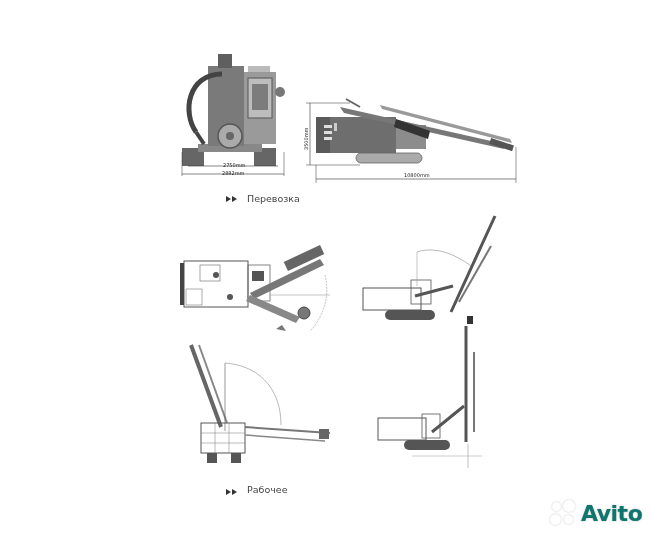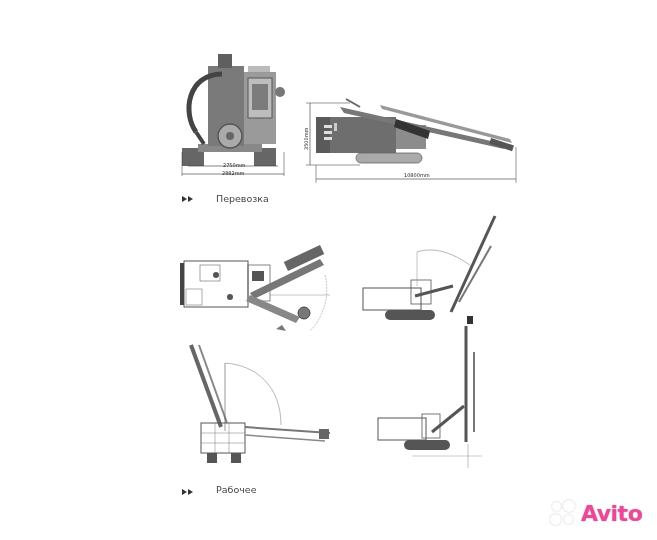--- a/index.html
+++ b/index.html
@@ -1,31 +1,31 @@
 <!DOCTYPE html>
 <html><head>
 <meta charset="utf-8">
 <style>
   html, body { margin: 0; padding: 0; background: #ffffff; }
   body { width: 657px; height: 540px; position: relative; overflow: hidden;
          font-family: "DejaVu Sans", "Liberation Sans", sans-serif; }
   .abs { position: absolute; }
-  .section-label { position: absolute; display: flex; align-items: center; gap: 23px;
-                   font-size: 9.5px; color: #444; }
+  .section-label { position: absolute; display: flex; align-items: center; gap: 10px;
+                   font-size: 9.5px; color: #444; margin-left: 44px; }
   .section-label .arrows { display: flex; gap: 1px; }
   .section-label .arrows span { width: 0; height: 0; border-top: 3.5px solid transparent;
                    border-bottom: 3.5px solid transparent; border-left: 5px solid #333; }
   .dim-text { position: absolute; font-size: 5px; color: #222; white-space: nowrap; }
   .dim-text-v { position: absolute; font-size: 5px; color: #222; white-space: nowrap;
                 transform: rotate(-90deg); transform-origin: left top; }
   .watermark { position: absolute; left: 550px; top: 500px; display: flex; align-items: center; gap: 3px; }
   .watermark .dots { position: relative; width: 28px; height: 26px; }
   .watermark .dots i { position: absolute; border-radius: 50%; background: #fff;
                        box-shadow: 0 0 2px rgba(0,0,0,0.25); }
-  .watermark .word { font-size: 22px; font-weight: bold; color: #ec4899; letter-spacing: -0.5px;
+  .watermark .word { font-size: 22px; font-weight: bold; color: #0f766e; letter-spacing: -0.5px;
                      text-shadow: 0 0 2px rgba(0,0,0,0.3); }
 </style>
 </head>
 <body>
 
 <svg class="abs" style="left:178px; top:52px;" width="110" height="128" viewBox="0 0 110 128">
 
   <rect x="4" y="96" width="22" height="18" fill="#666"></rect>
   <rect x="76" y="96" width="22" height="18" fill="#666"></rect>
   <rect x="20" y="92" width="64" height="8" fill="#888"></rect>

